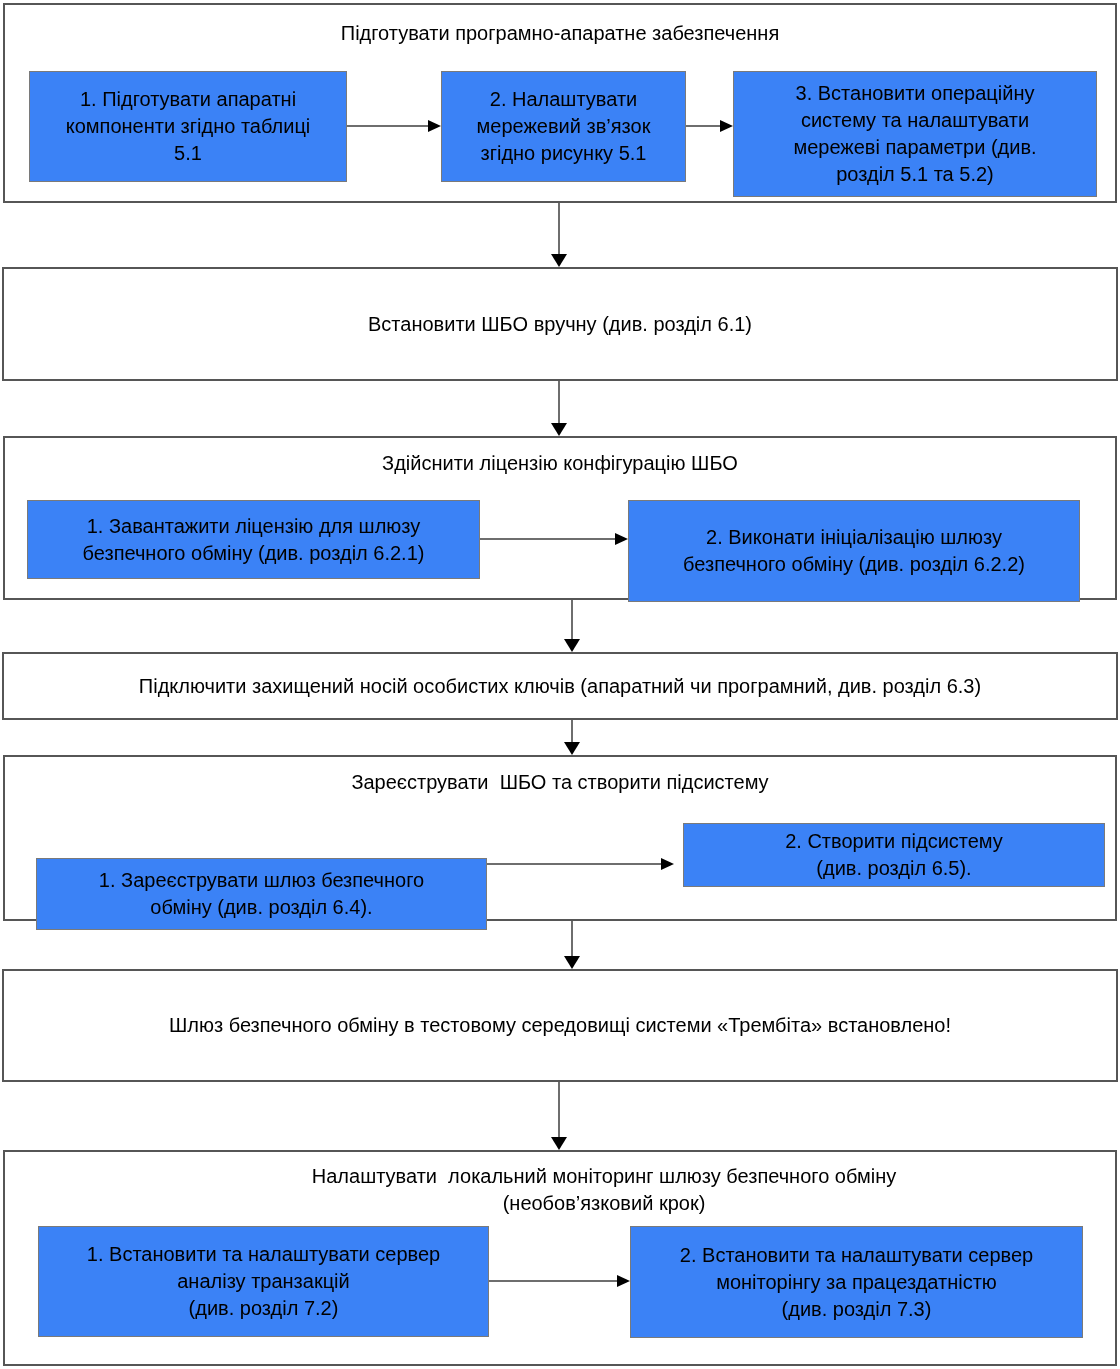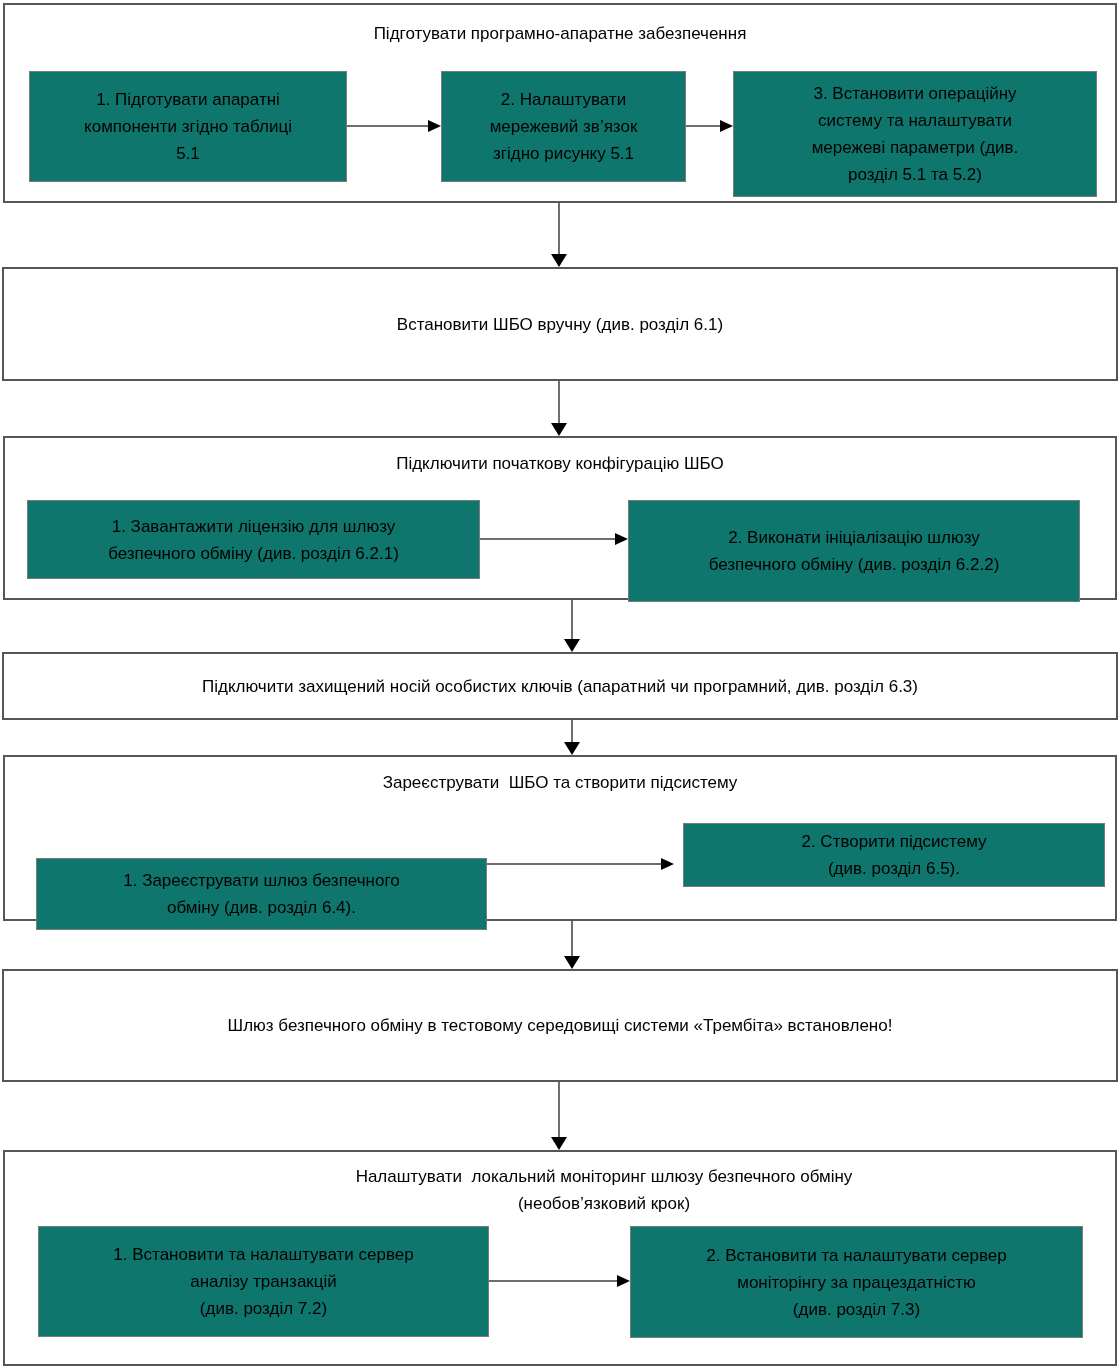--- a/index.html
+++ b/index.html
@@ -2,42 +2,42 @@
 <html><head>
 <meta charset="utf-8">
 <style>
   html,body { margin:0; padding:0; background:#ffffff; }
   .canvas {
     position:relative;
     width:1120px; height:1369px;
     background:#ffffff;
     font-family:"Liberation Sans","DejaVu Sans",sans-serif;
     color:#000000;
-    font-size:17px;
+    font-size:20px;
     line-height:27px;
   }
   .container {
     position:absolute;
     border:2px solid #565656;
     background:#ffffff;
     box-sizing:border-box;
   }
   .widebox {
     position:absolute;
     border:2px solid #565656;
     background:#ffffff;
     box-sizing:border-box;
     display:flex; align-items:center; justify-content:center;
     text-align:center;
     white-space:pre-wrap;
   }
   .innerbox {
     position:absolute;
     border:1.5px solid #7a7a7a;
-    background:#0f766e;
+    background:#3b82f6;
     box-sizing:border-box;
     display:flex; align-items:center; justify-content:center;
     text-align:center;
     white-space:pre-wrap;
     padding:0 0;
   }
   .stitle {
     position:absolute;
     left:0; width:1120px;
     text-align:center;
@@ -92,21 +92,21 @@
 
   <div class="vline" style="left:558px; top:203px; height:51px;"></div>
   <div class="vhead" style="left:551px; top:254px;"></div>
 
   <div class="widebox" style="left:2px; top:267px; width:1116px; height:114px;">Встановити ШБО вручну (див. розділ 6.1)</div>
 
   <div class="vline" style="left:558px; top:381px; height:42px;"></div>
   <div class="vhead" style="left:551px; top:423px;"></div>
 
   <div class="container" style="left:3px; top:436px; width:1114px; height:164px;"></div>
-  <div class="stitle" style="top:450px;">Підключити початкову конфігурацію ШБО</div>
+  <div class="stitle" style="top:450px;">Здійснити ліцензію конфігурацію ШБО</div>
   <div class="innerbox" style="left:27px; top:500px; width:453px; height:79px;">1. Завантажити ліцензію для шлюзу
 безпечного обміну (див. розділ 6.2.1)</div>
   <div class="innerbox" style="left:628px; top:500px; width:452px; height:102px;">2. Виконати ініціалізацію шлюзу
 безпечного обміну (див. розділ 6.2.2)</div>
   <div class="hline" style="left:480px; top:538px; width:135px;"></div>
   <div class="hhead" style="left:615px; top:533px;"></div>
 
   <div class="vline" style="left:571px; top:600px; height:39px;"></div>
   <div class="vhead" style="left:564px; top:639px;"></div>
 

